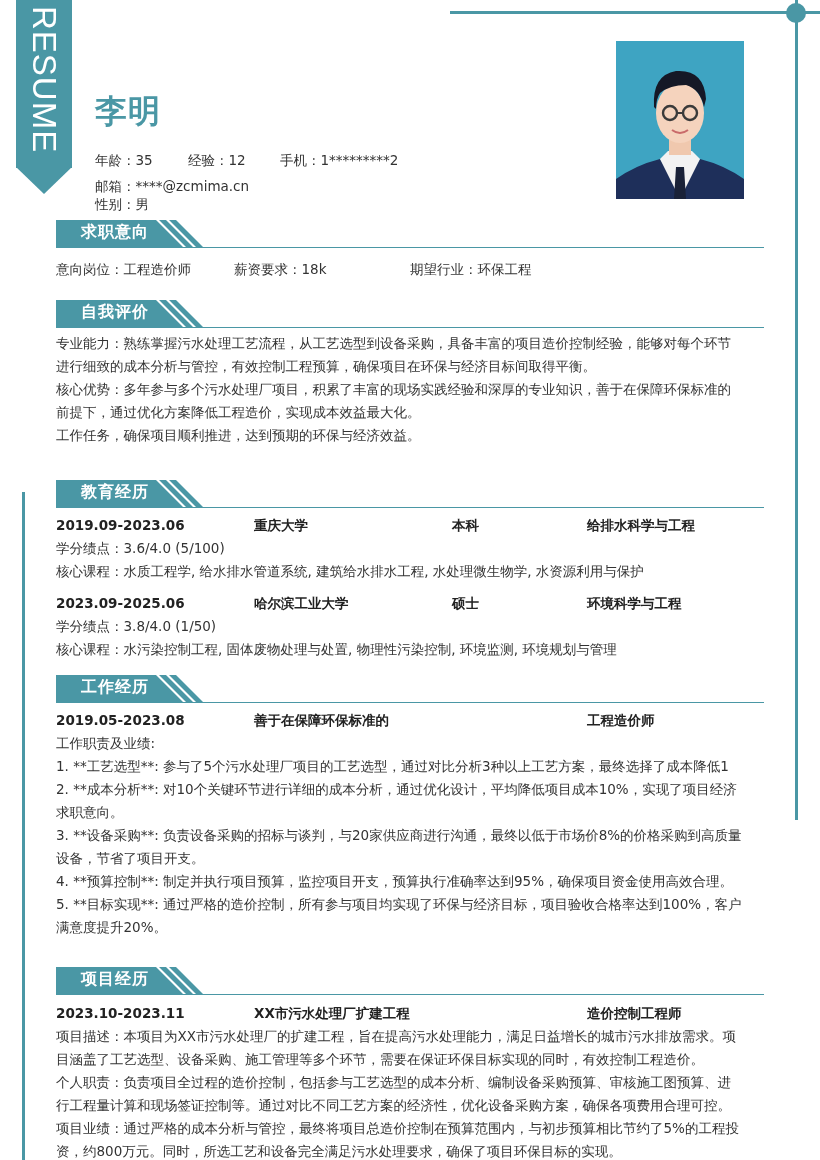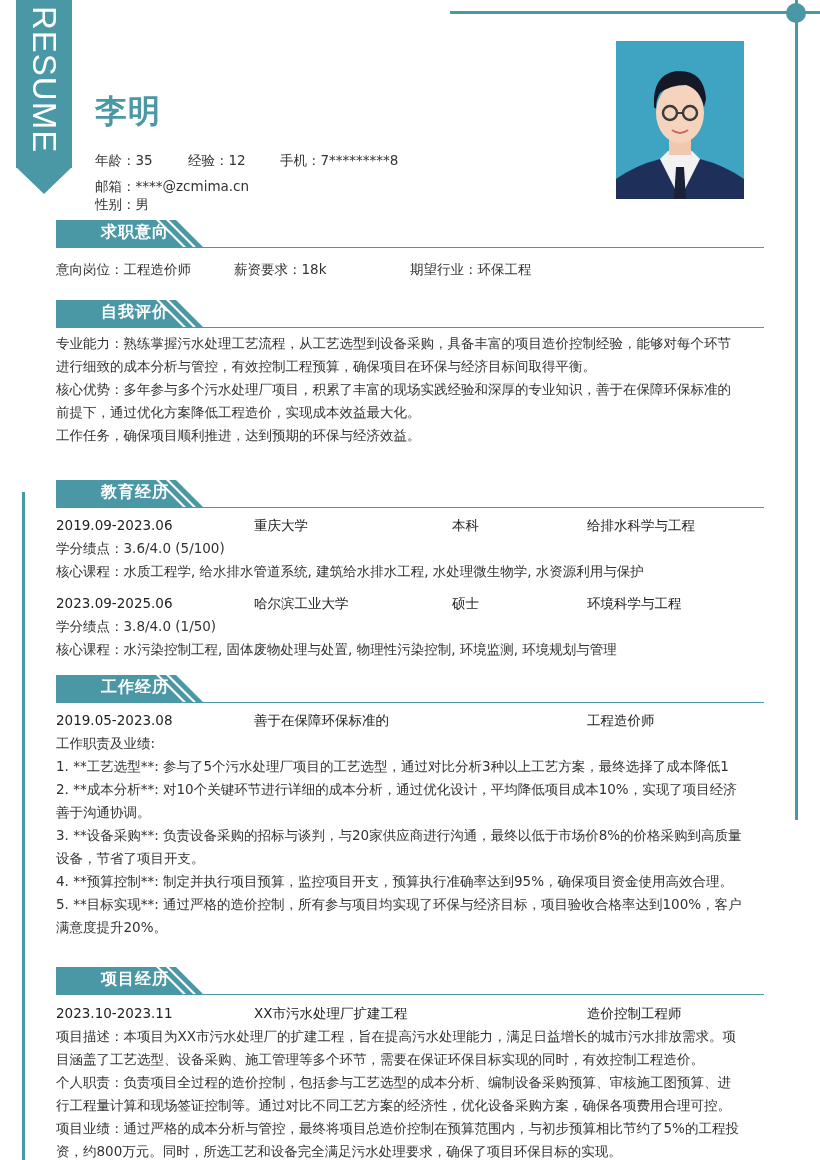--- a/index.html
+++ b/index.html
@@ -26,46 +26,46 @@
   .info-row { position: absolute; left: 95px; font-size: 13.5px; color: #333; display: flex; }
   .info-row1 { top: 152px; }
   .info-row2 { top: 178px; flex-direction: column; }
   .info-item { white-space: nowrap; }
   .photo { position: absolute; left: 616px; top: 41px; width: 128px; height: 158px; background: #3fa3c0; overflow: hidden; }
 
   
   .sec { position: absolute; left: 56px; width: 708px; height: 28px; }
   .sec-bar { position: absolute; left: 0; top: 0; height: 27px; width: 150px; }
   .sec-line { position: absolute; left: 0; bottom: 0; width: 708px; height: 1.5px; background: #4a97a5; }
-  .sec-title { position: absolute; left: 25px; top: 2px; color: #ffffff; font-size: 16px; font-weight: bold; letter-spacing: 1px; margin-left: 20px; }
+  .sec-title { position: absolute; left: 25px; top: 2px; color: #ffffff; font-size: 16px; font-weight: bold; letter-spacing: 1px; }
 
   .text { position: absolute; left: 56px; width: 712px; font-size: 13.5px; line-height: 23px; color: #333; }
   .row { position: absolute; left: 56px; width: 712px; height: 22px; font-size: 13.5px; line-height: 22px; }
-  .row span { position: absolute; top: 0; font-weight: normal; color: #222; white-space: nowrap; }
+  .row span { position: absolute; top: 0; font-weight: bold; color: #222; white-space: nowrap; }
   .line { white-space: nowrap; }
 </style>
 </head>
 <body>
 
 <div class="top-line"></div>
 <div class="right-line"></div>
 <div class="top-dot"></div>
 <div class="left-line"></div>
 
 <div class="ribbon">
   <div class="ribbon-body"></div>
   <div class="ribbon-tip"></div>
   <div class="ribbon-text">RESUME</div>
 </div>
 
 <div class="name">李明</div>
 <div class="info-row info-row1">
   <span class="info-item" style="width:93px"><span>年龄：</span><span>35</span></span>
   <span class="info-item" style="width:92px"><span>经验：</span><span>12</span></span>
-  <span class="info-item"><span>手机：</span><span>7*********8</span></span>
+  <span class="info-item"><span>手机：</span><span>1*********2</span></span>
 </div>
 <div class="info-row info-row2">
   <span class="info-item" style="width:185px"><span>邮箱：</span><span>****@zcmima.cn</span></span>
   <span class="info-item"><span>性别：</span><span>男</span></span>
 </div>
 
 <div class="photo">
   <svg width="128" height="158" viewBox="0 0 128 158">
     <rect width="128" height="158" fill="#3ea4c2"></rect>
 
@@ -162,21 +162,21 @@
 </div>
 <div class="row" style="top:709px">
   <span style="left:0">2019.05-2023.08</span>
   <span style="left:198px">善于在保障环保标准的</span>
   <span style="left:531px">工程造价师</span>
 </div>
 <div class="text" style="top:732px">
   <div class="line">工作职责及业绩:</div>
   <div class="line">1. **工艺选型**: 参与了5个污水处理厂项目的工艺选型，通过对比分析3种以上工艺方案，最终选择了成本降低1</div>
   <div class="line">2. **成本分析**: 对10个关键环节进行详细的成本分析，通过优化设计，平均降低项目成本10%，实现了项目经济</div>
-  <div class="line">善于沟通协调。</div>
+  <div class="line">求职意向。</div>
   <div class="line">3. **设备采购**: 负责设备采购的招标与谈判，与20家供应商进行沟通，最终以低于市场价8%的价格采购到高质量</div>
   <div class="line">设备，节省了项目开支。</div>
   <div class="line">4. **预算控制**: 制定并执行项目预算，监控项目开支，预算执行准确率达到95%，确保项目资金使用高效合理。</div>
   <div class="line">5. **目标实现**: 通过严格的造价控制，所有参与项目均实现了环保与经济目标，项目验收合格率达到100%，客户</div>
   <div class="line">满意度提升20%。</div>
 </div>
 
 <div class="sec" style="top:967px">
   <svg class="sec-bar" width="150" height="27" viewBox="0 0 150 27">
     <polygon points="0,0 100,0 127,27 0,27" fill="#4a97a5"></polygon>

